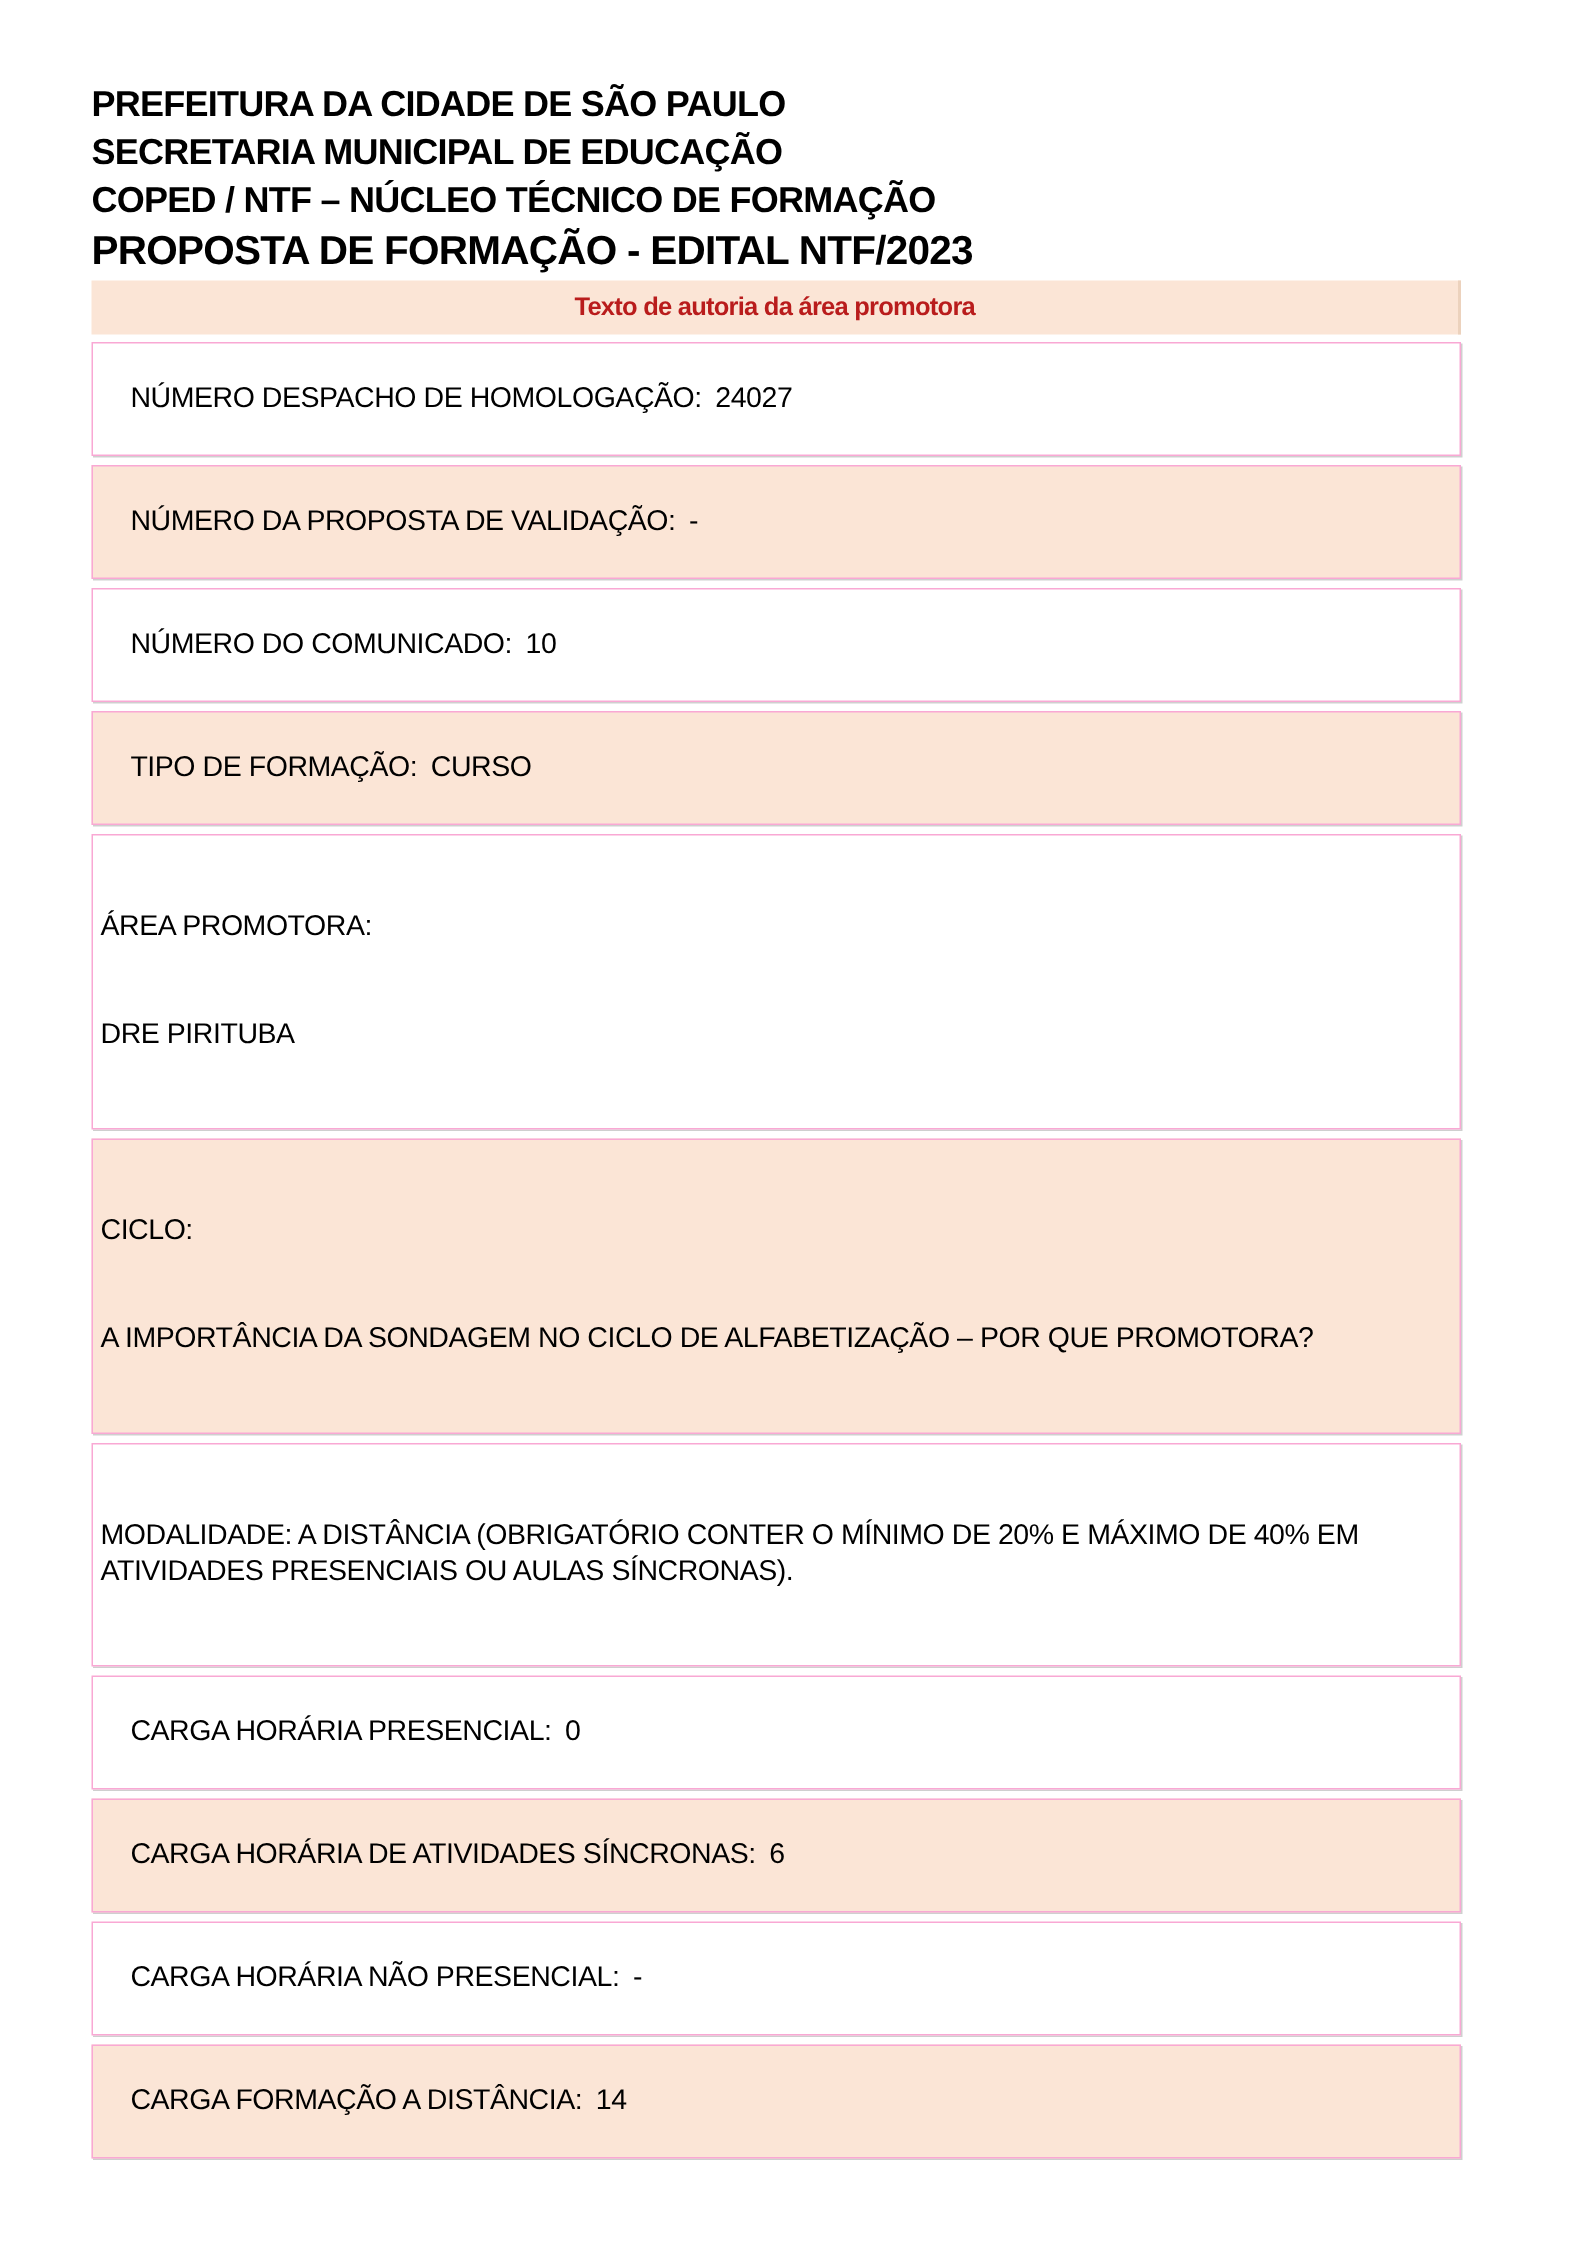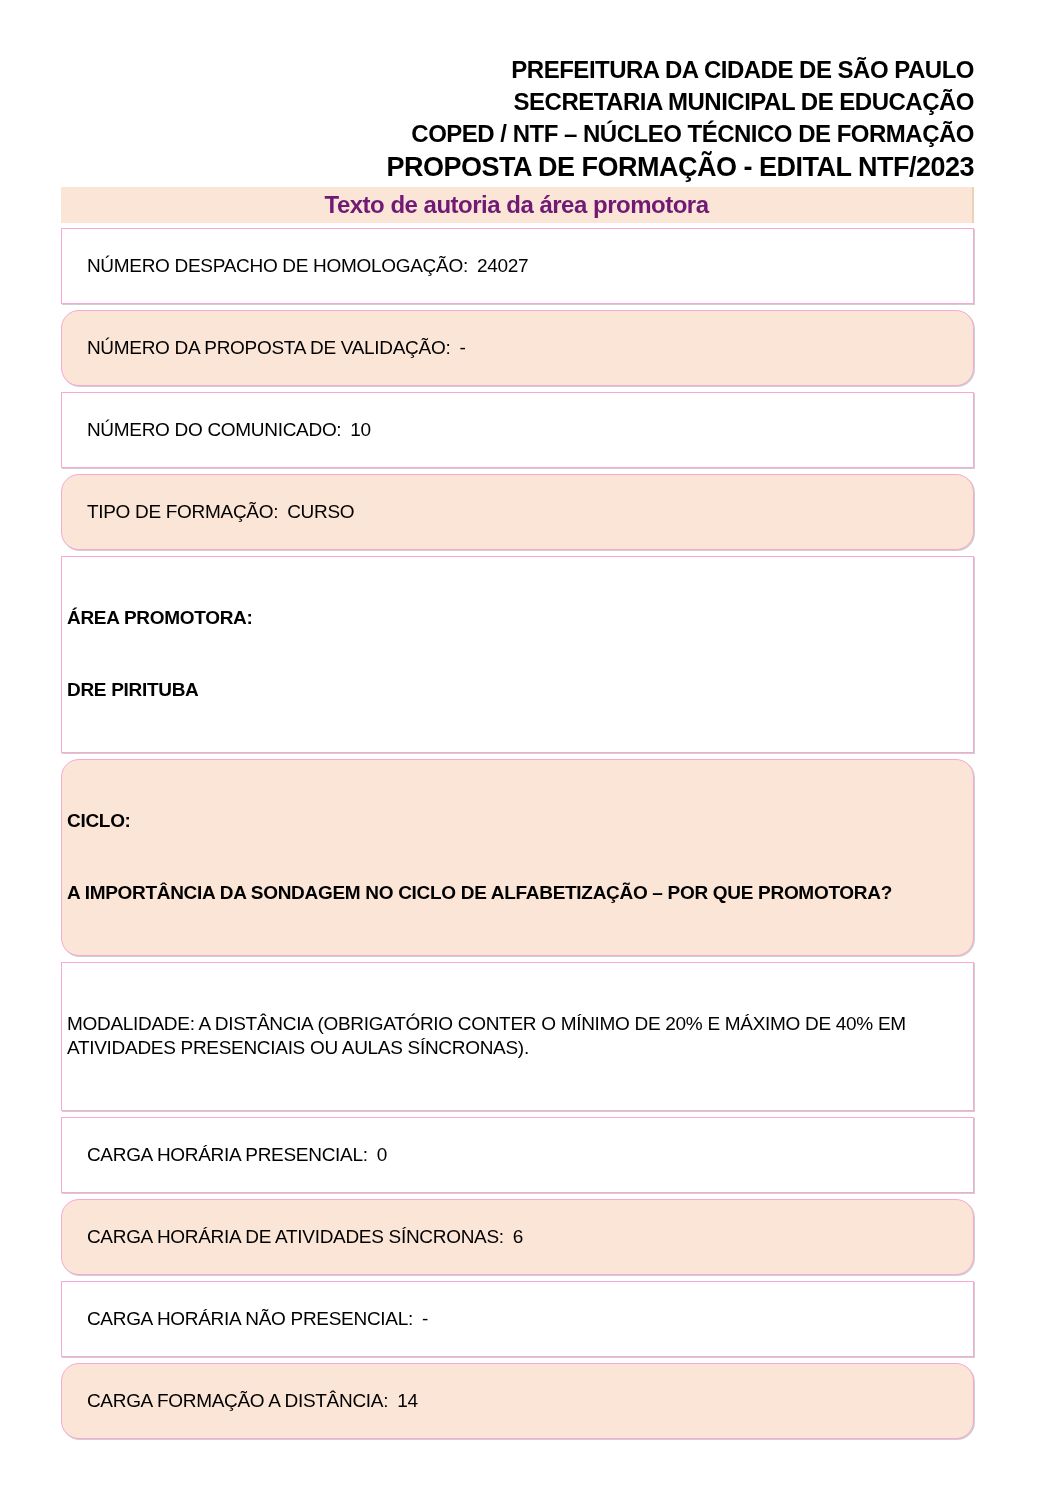--- a/index.html
+++ b/index.html
@@ -6,45 +6,45 @@
   body{
     width:1058px;height:1497px;overflow:hidden;
     background:#ffffff;color:#000;
     font-family:"Liberation Sans", sans-serif;
     -webkit-font-smoothing:antialiased;
   }
   .doc{
     margin-left:61px;width:913px;padding-top:54px;
   }
   
-  .hdr{text-align:right;letter-spacing:-0.5px;}
+  .hdr{text-align:left;letter-spacing:-0.5px;}
   .hdr-line{font-weight:bold;font-size:24px;line-height:32px;}
   .hdr-line-big{font-weight:bold;font-size:27px;line-height:35px;}
   
   .banner{
     margin-top:2px;margin-bottom:5px;
     background:#FBE5D6;
     text-align:center;
-    font-weight:bold;font-size:24px;line-height:36px;
-    color:#701a75;letter-spacing:-0.5px;
+    font-weight:bold;font-size:17px;line-height:36px;
+    color:#b91c1c;letter-spacing:-0.5px;
     border-right:2px solid #ecd2bd;
   }
   
   .row{
     border:1px solid #f9a8d4;
     box-shadow:1px 1px 0 #cfcfcf;
     background:#ffffff;
     margin-bottom:6px;
     padding:1px 5px;
     font-size:19px;line-height:24px;
     letter-spacing:-0.3px;
     white-space:pre-wrap;
   }
-  .row.alt{background:#FBE5D6;border-radius:18px;}
-  .row.bold{font-weight:bold;}
+  .row.alt{background:#FBE5D6;}
+  .row.bold{font-weight:normal;}
   .val{margin-left:9px;}
   .row.block{padding-bottom:2px;}
 </style>
 </head>
 <body>
 
 <div class="doc">
 
   <div class="hdr">
     <div class="hdr-line">PREFEITURA DA CIDADE DE SÃO PAULO</div>

